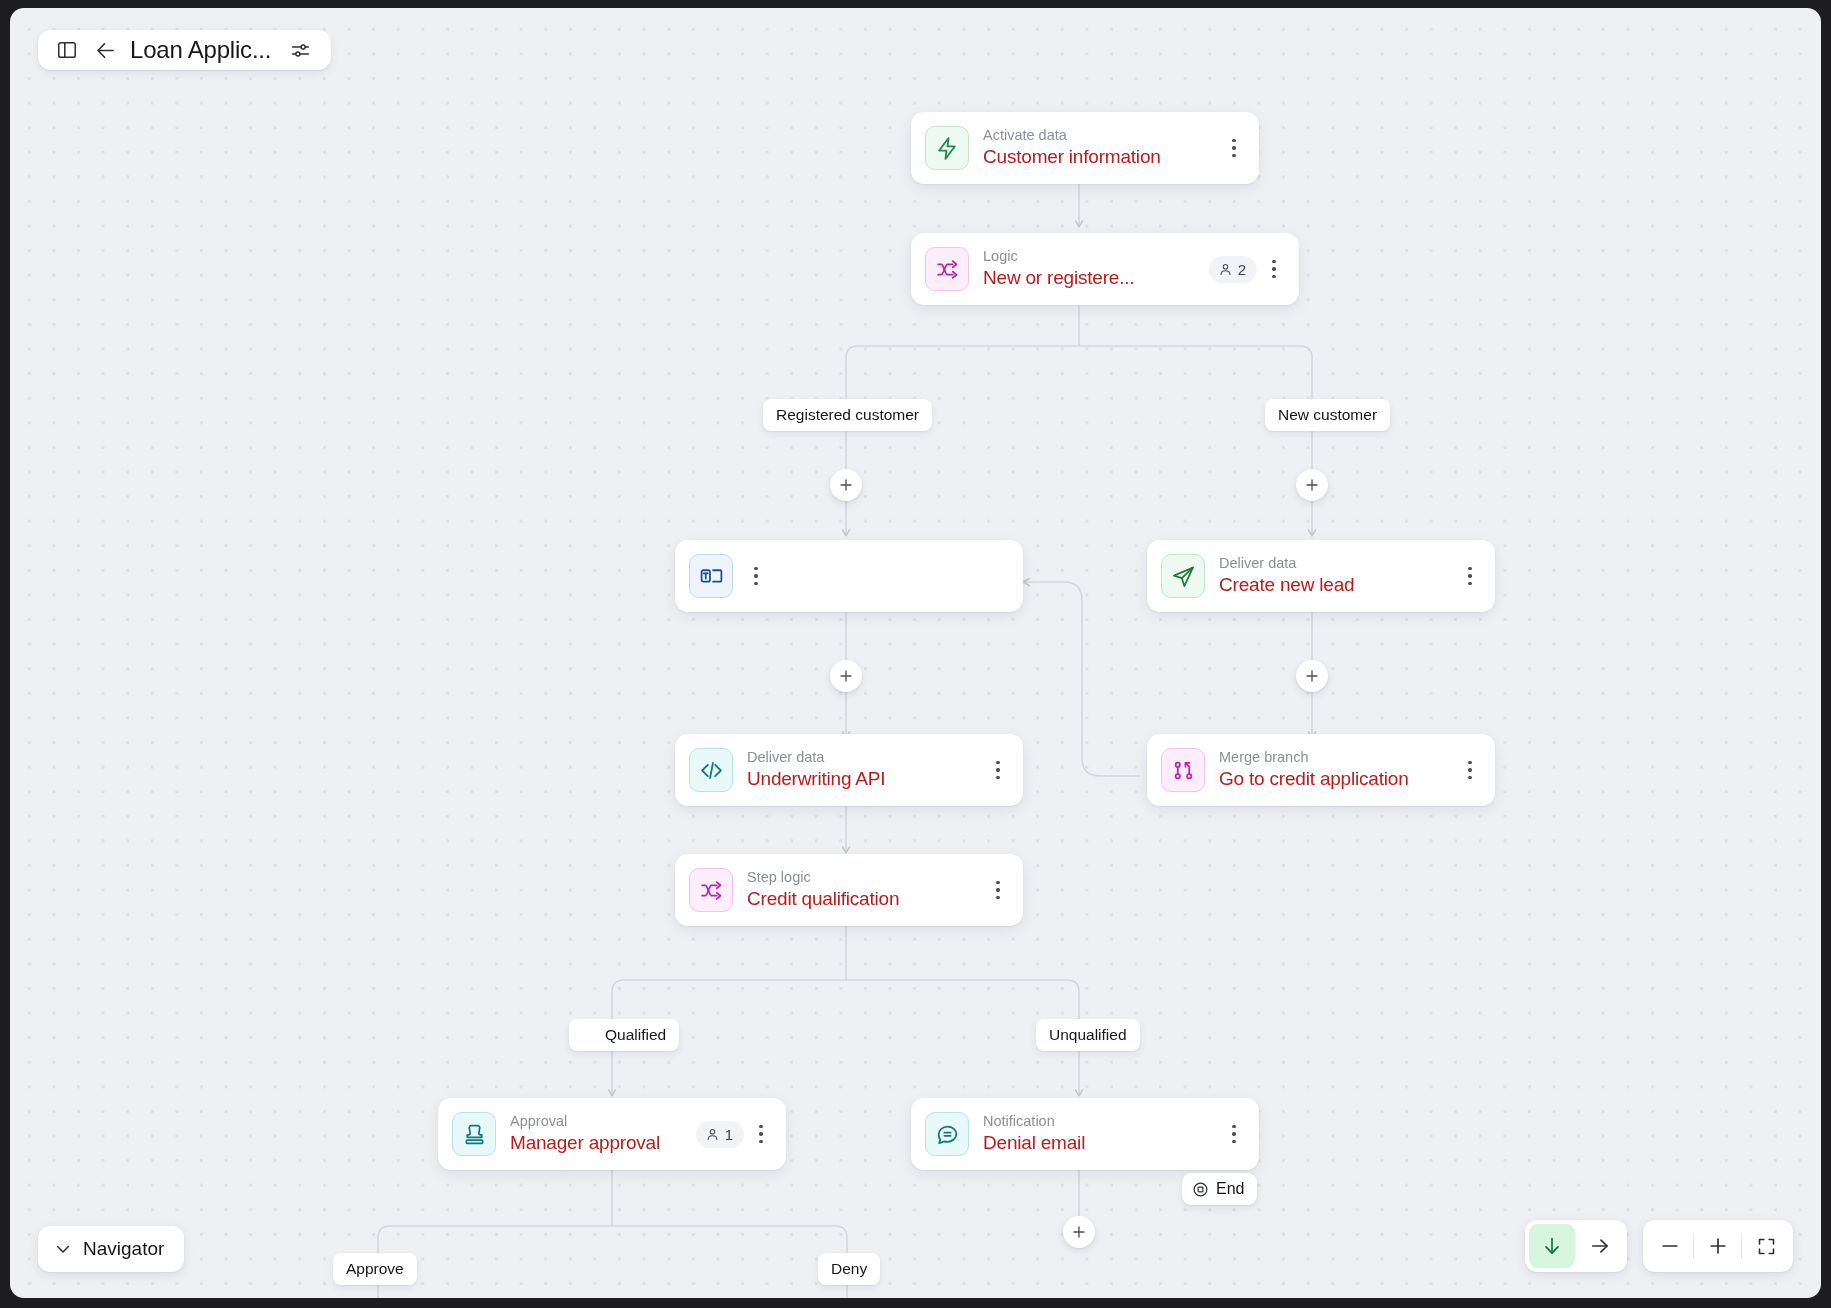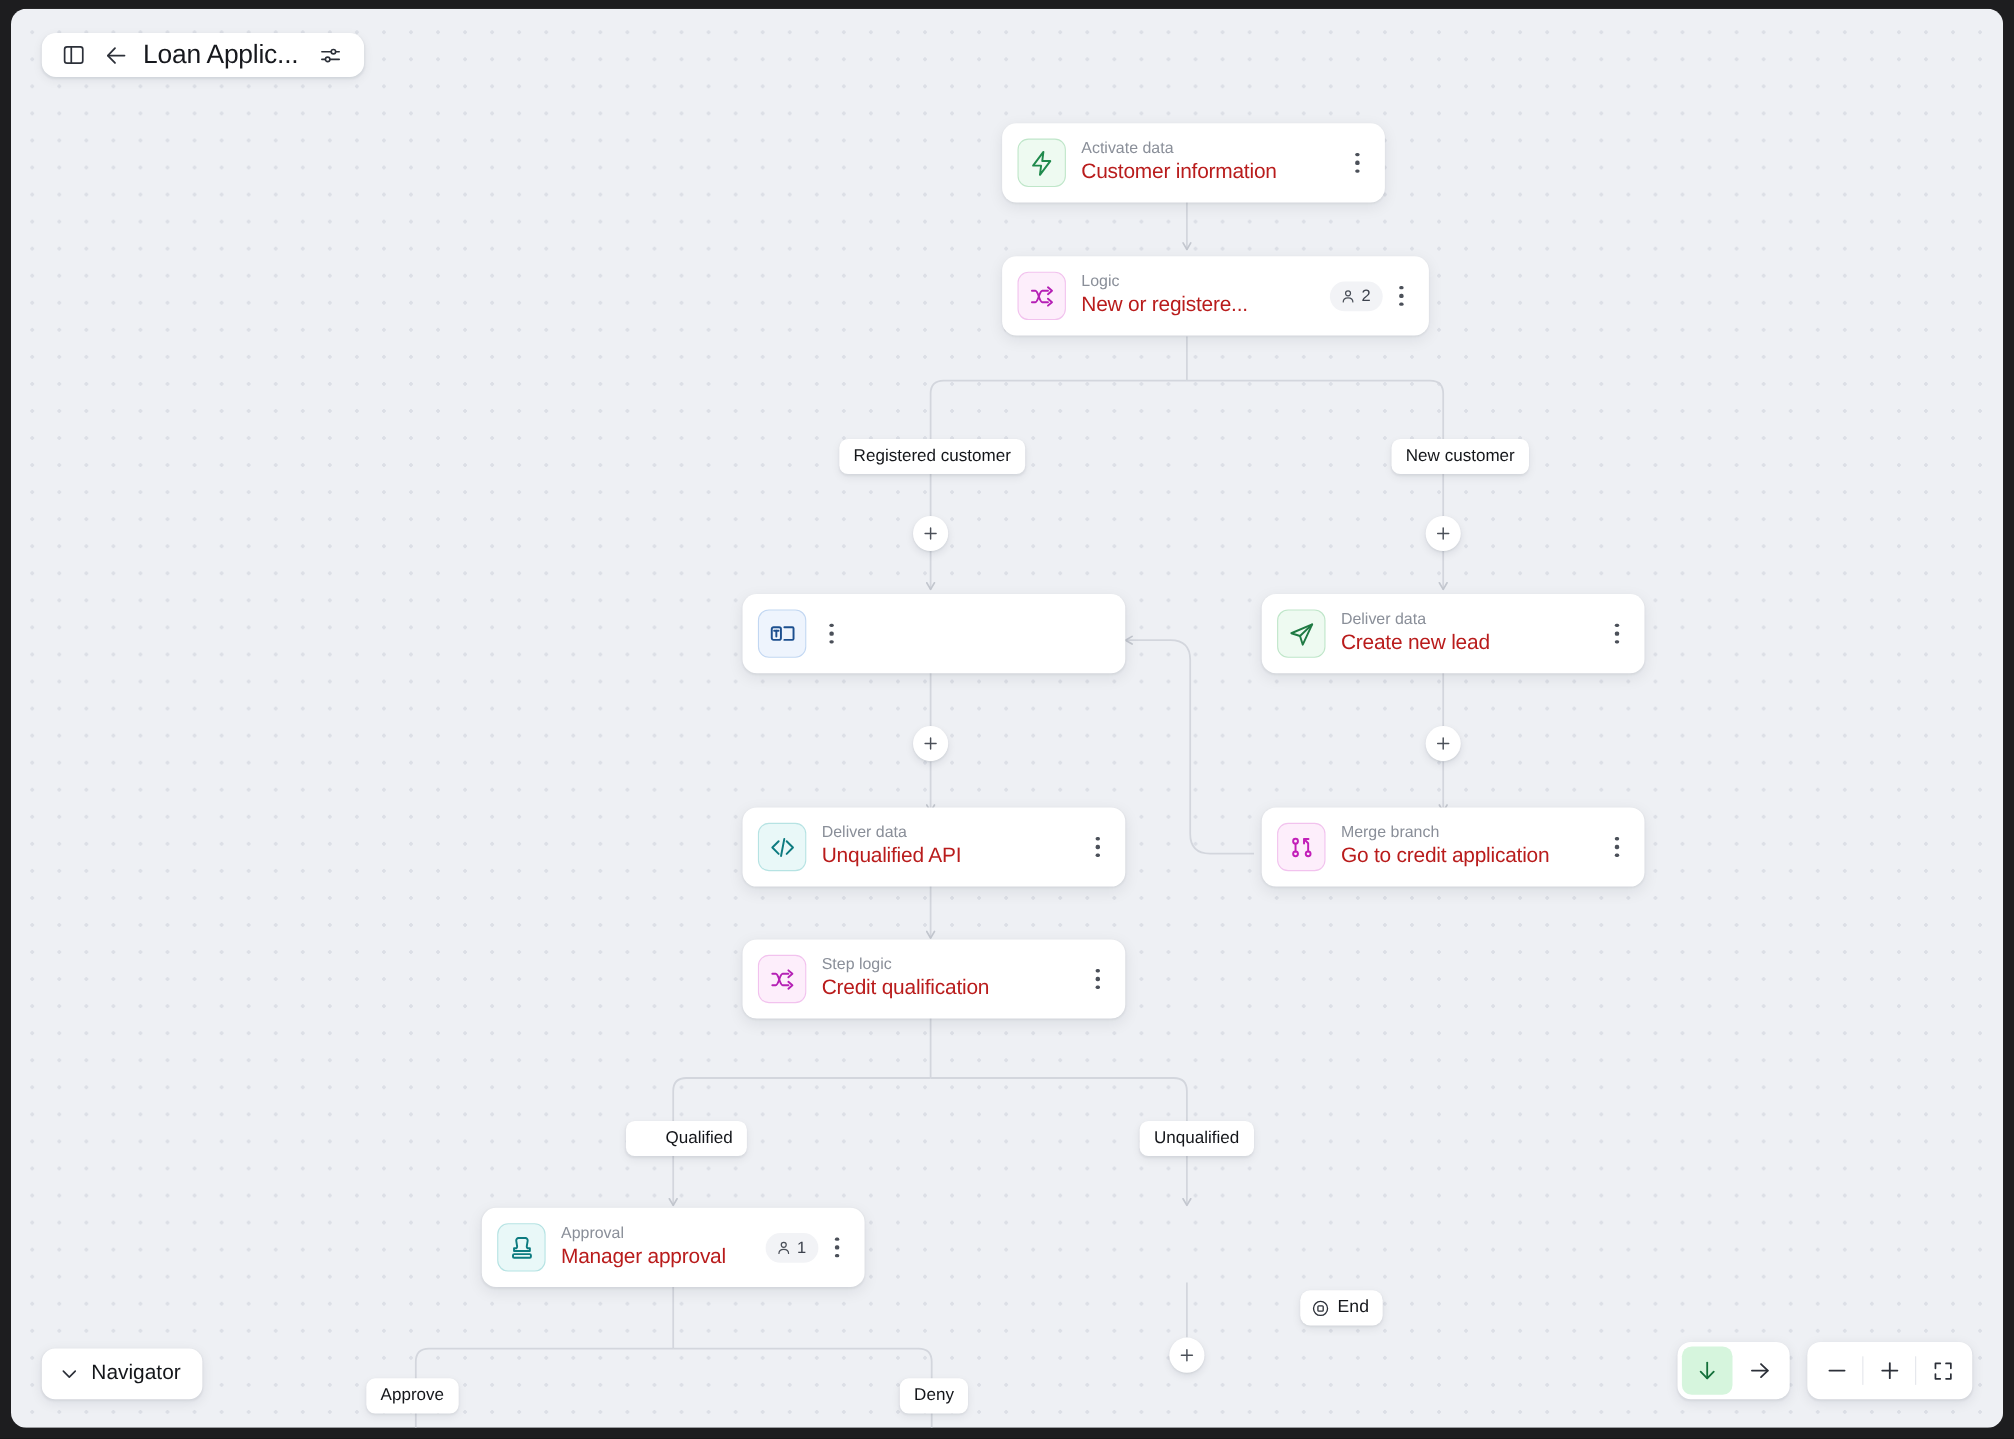--- a/index.html
+++ b/index.html
@@ -431,21 +431,21 @@
     <div class="node" style="left:665px; top:726px; width:348px;">
       <div class="node-icon tint-teal">
         <svg width="25" height="25" viewBox="0 0 24 24" fill="none" stroke="#0d7b80" stroke-width="1.7" stroke-linecap="round" stroke-linejoin="round">
           <polyline points="8.5,6.5 3,12 8.5,17.5"></polyline>
           <polyline points="15.5,6.5 21,12 15.5,17.5"></polyline>
           <line x1="13.4" y1="4.6" x2="10.6" y2="19.4"></line>
         </svg>
       </div>
       <div class="node-text">
         <div class="node-kind">Deliver data</div>
-        <div class="node-label">Unqualified API</div>
+        <div class="node-label">Underwriting API</div>
       </div>
       <div class="node-right">
         <div class="kebab">
             <i></i>
             <i></i>
             <i></i>
           </div>
       </div>
     </div>
 
@@ -522,20 +522,40 @@
           <span>1</span>
         </div>
         <div class="kebab">
             <i></i>
             <i></i>
             <i></i>
           </div>
       </div>
     </div>
 
+    <div class="node" style="left:901px; top:1090px; width:348px;">
+      <div class="node-icon tint-teal">
+        <svg width="25" height="25" viewBox="0 0 24 24" fill="none" stroke="#0d7b80" stroke-width="1.7" stroke-linecap="round" stroke-linejoin="round">
+          <path d="M20.5 11.3c0 4.3-3.9 7.8-8.6 7.8a9.6 9.6 0 0 1-3-.5L4 20.4l1.1-3.6a7.4 7.4 0 0 1-1.6-4.6c0-4.3 3.9-7.8 8.6-7.8s8.4 3.5 8.4 6.9z"></path>
+          <line x1="9" y1="10.3" x2="15" y2="10.3"></line>
+          <line x1="9" y1="13.3" x2="15" y2="13.3"></line>
+        </svg>
+      </div>
+      <div class="node-text">
+        <div class="node-kind">Notification</div>
+        <div class="node-label">Denial email</div>
+      </div>
+      <div class="node-right">
+        <div class="kebab">
+            <i></i>
+            <i></i>
+            <i></i>
+          </div>
+      </div>
+    </div>
 
     <div class="end-badge" style="left:1172px; top:1165px;">
       <svg width="17" height="17" viewBox="0 0 24 24" fill="none" stroke="#2c3039" stroke-width="1.7">
         <circle cx="12" cy="12" r="9"></circle>
         <rect x="8.6" y="8.6" width="6.8" height="6.8" rx="1.2"></rect>
       </svg>
       <span>End</span>
     </div>
 
     <div class="add-btn" style="left:1053px; top:1208px;">

